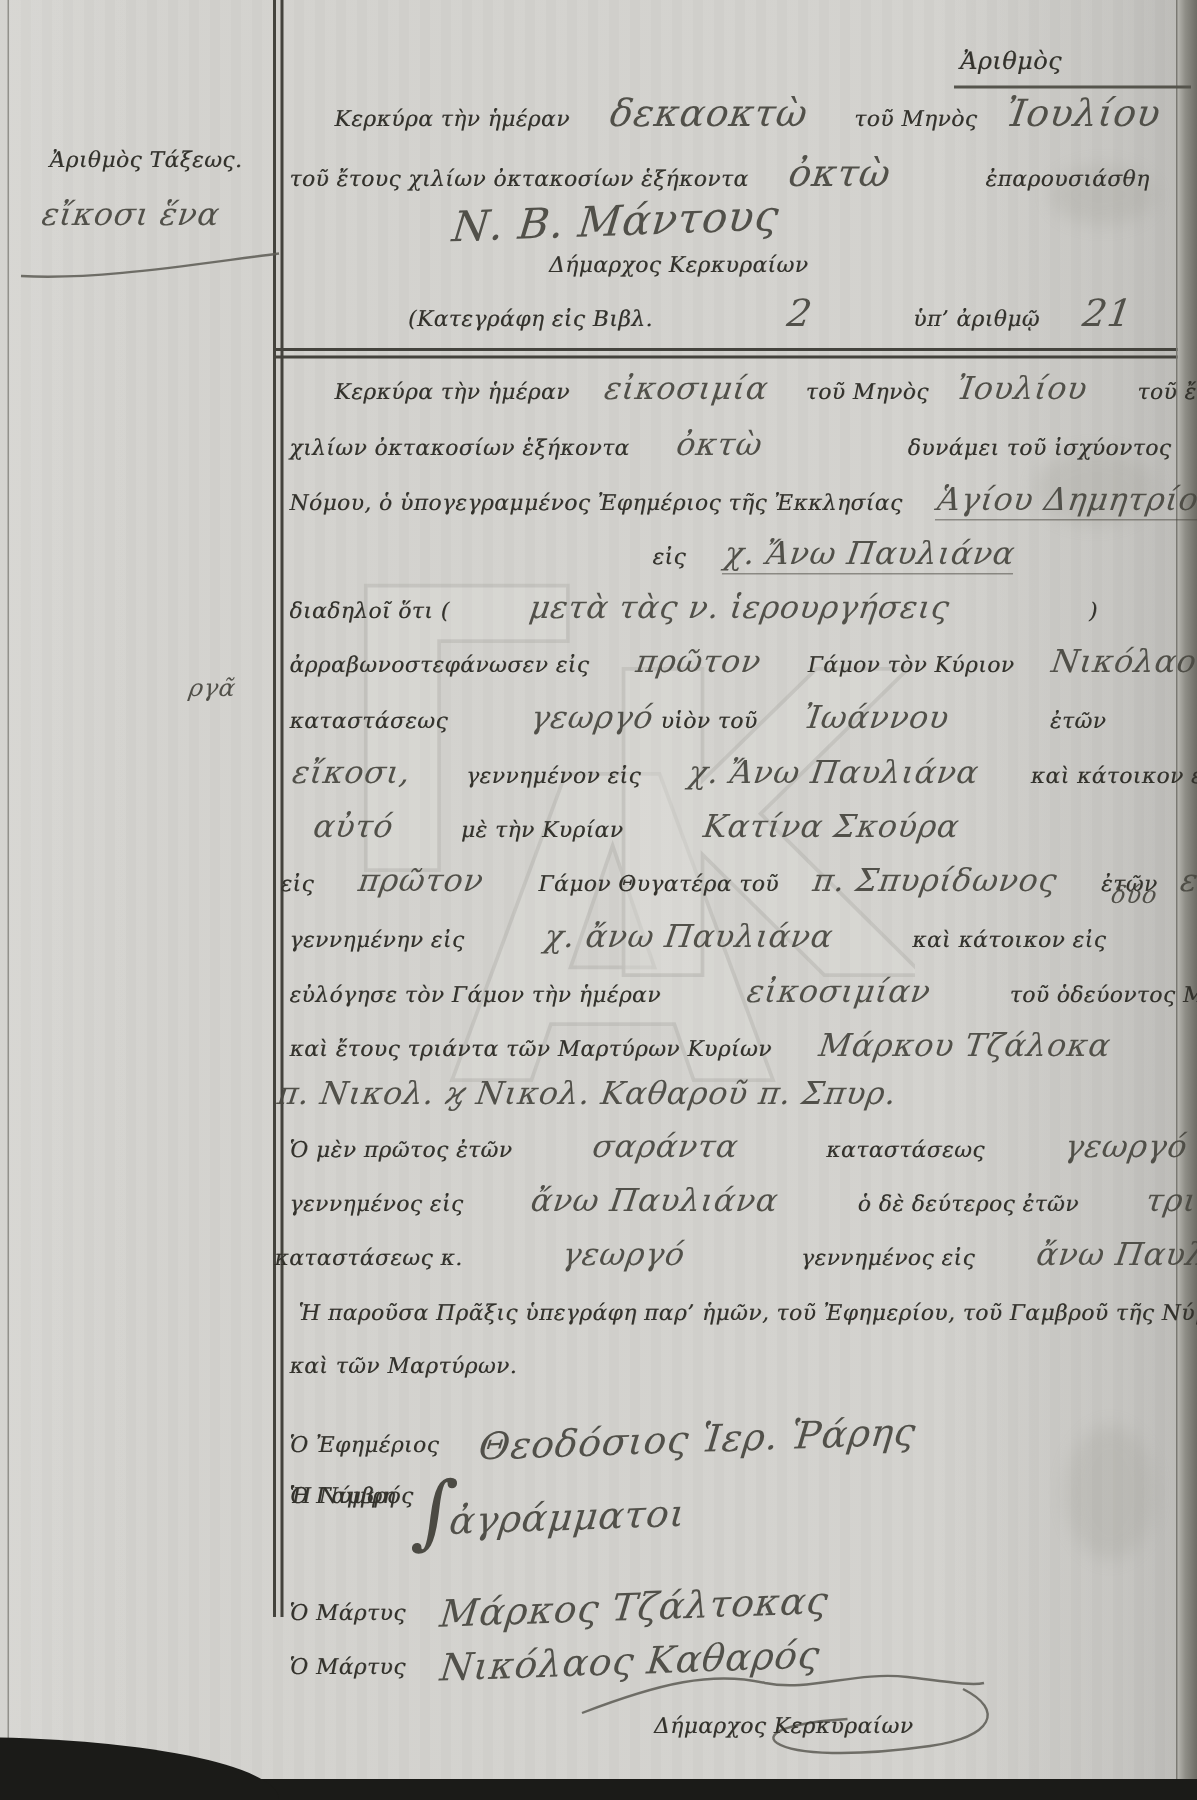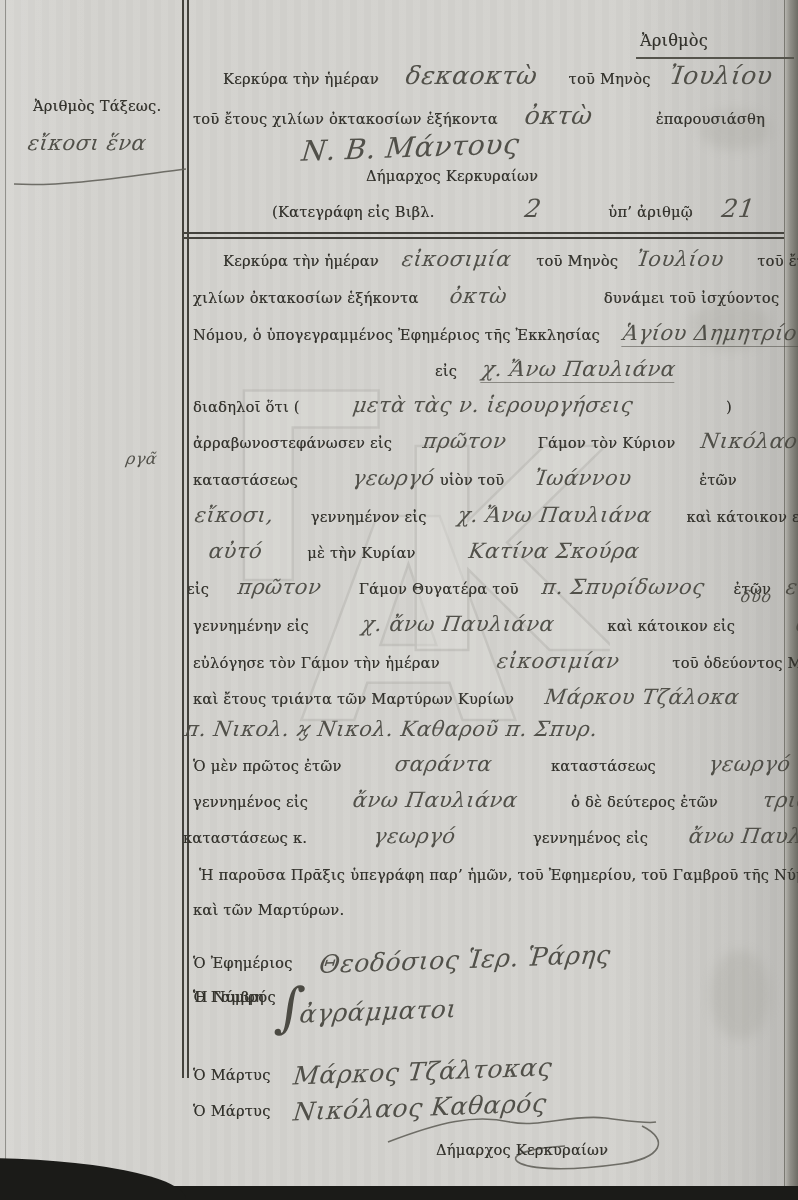--- a/index.html
+++ b/index.html
@@ -6,21 +6,21 @@
   .page{
     position:relative; width:798px; height:1200px; overflow:hidden;
     background:#d3d2ce;
     background-image:
       linear-gradient(90deg, rgba(255,255,255,.10) 0%, rgba(0,0,0,0) 12%, rgba(0,0,0,0) 78%, rgba(0,0,0,.06) 93%, rgba(0,0,0,.12) 100%),
       repeating-linear-gradient(90deg, rgba(0,0,0,.015) 0 7px, rgba(255,255,255,.015) 7px 14px);
     font-family:"DejaVu Serif", serif; color:#32312c;
   }
   .abs{position:absolute;}
   .line{position:absolute; white-space:nowrap; line-height:1.1;}
-  .p{font-size:14.5px; color:#33322c; letter-spacing:.3px; text-shadow:.3px 0 0 rgba(51,50,44,.55); display:inline-block;}
+  .p{font-size:14.5px; color:#33322c; letter-spacing:.3px; text-shadow:.3px 0 0 rgba(51,50,44,.55); display:inline-block;font-style:italic;}
   .h{font-family:"DejaVu Serif",serif; font-style:italic; font-size:21px; color:#4b4a43;
      display:inline-block; transform:skewX(-8deg); opacity:.95; letter-spacing:.5px;}
   .h.big{font-size:25px;}
   .h.small{font-size:16px;}
   .uline{border-bottom:1px solid rgba(72,71,64,.55); padding-bottom:1px;}
   .tilt{transform:skewX(-8deg) rotate(-2deg);}
   
   .vline-fold{left:5px; top:0; width:1px; height:1200px; background:rgba(110,109,103,.65);}
   .vr1{left:182px; top:0; width:2px; height:1078px; background:#44433d;}
   .vr2{left:187px; top:0; width:1.5px; height:1078px; background:#44433d;}

